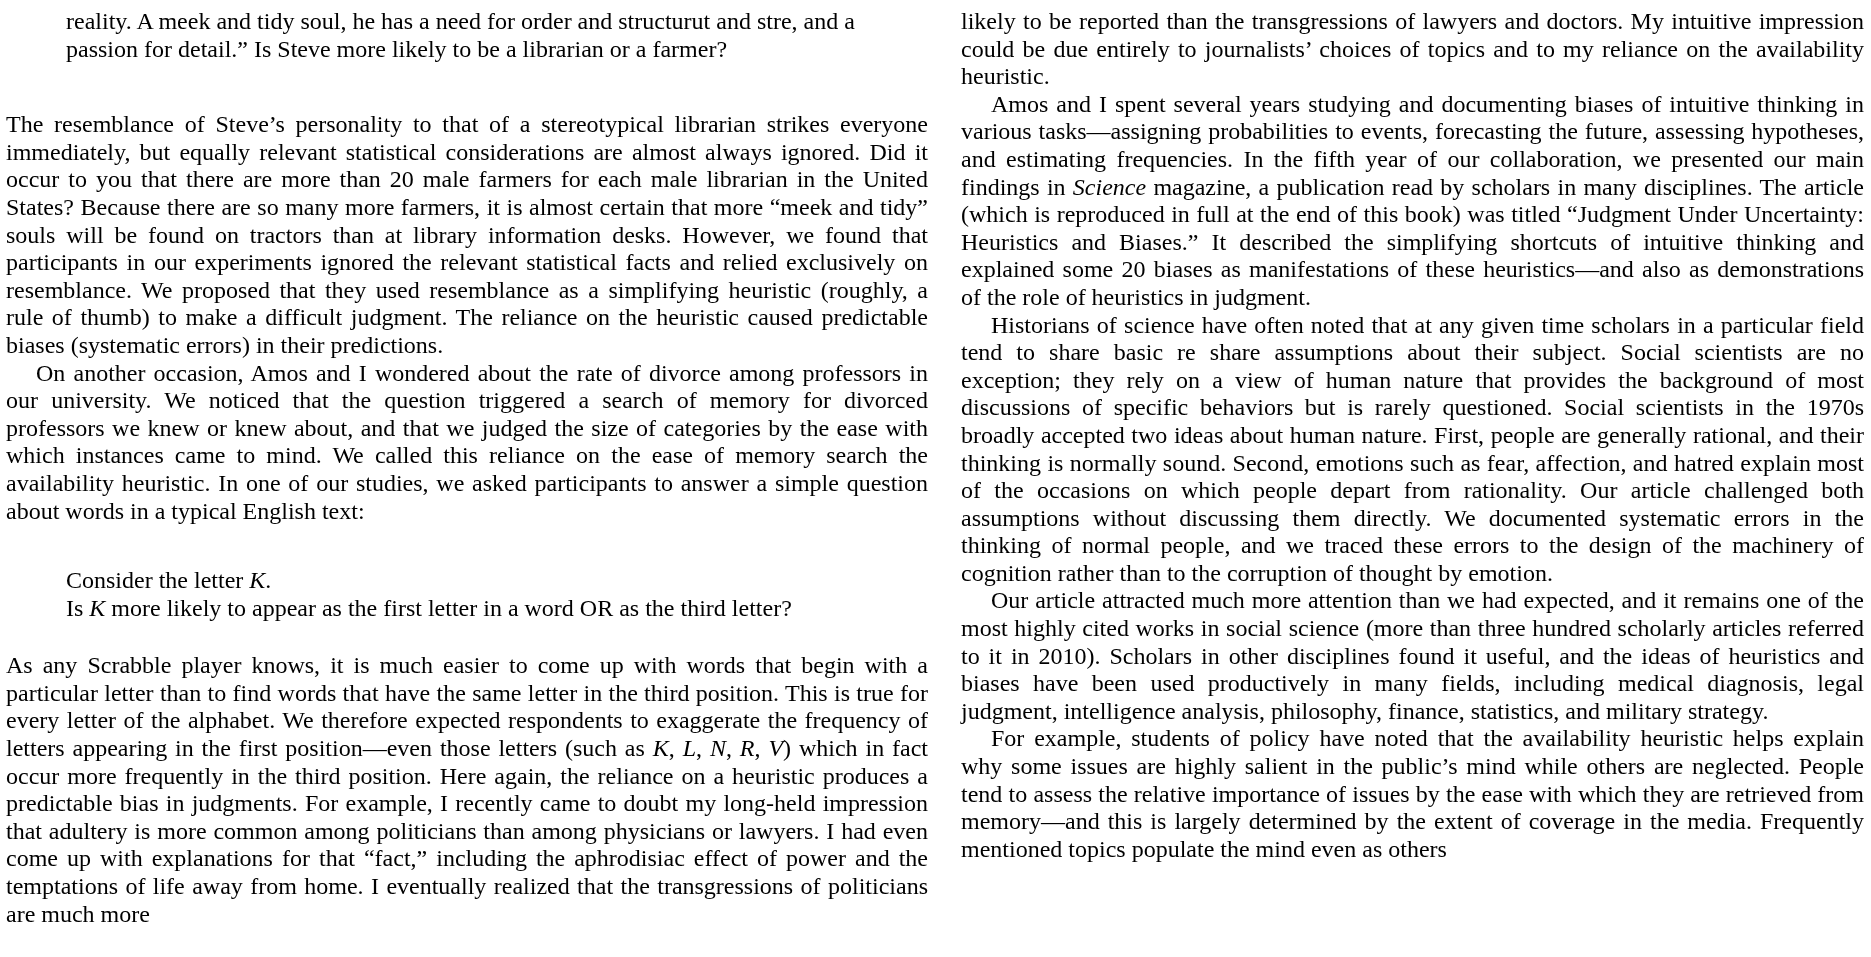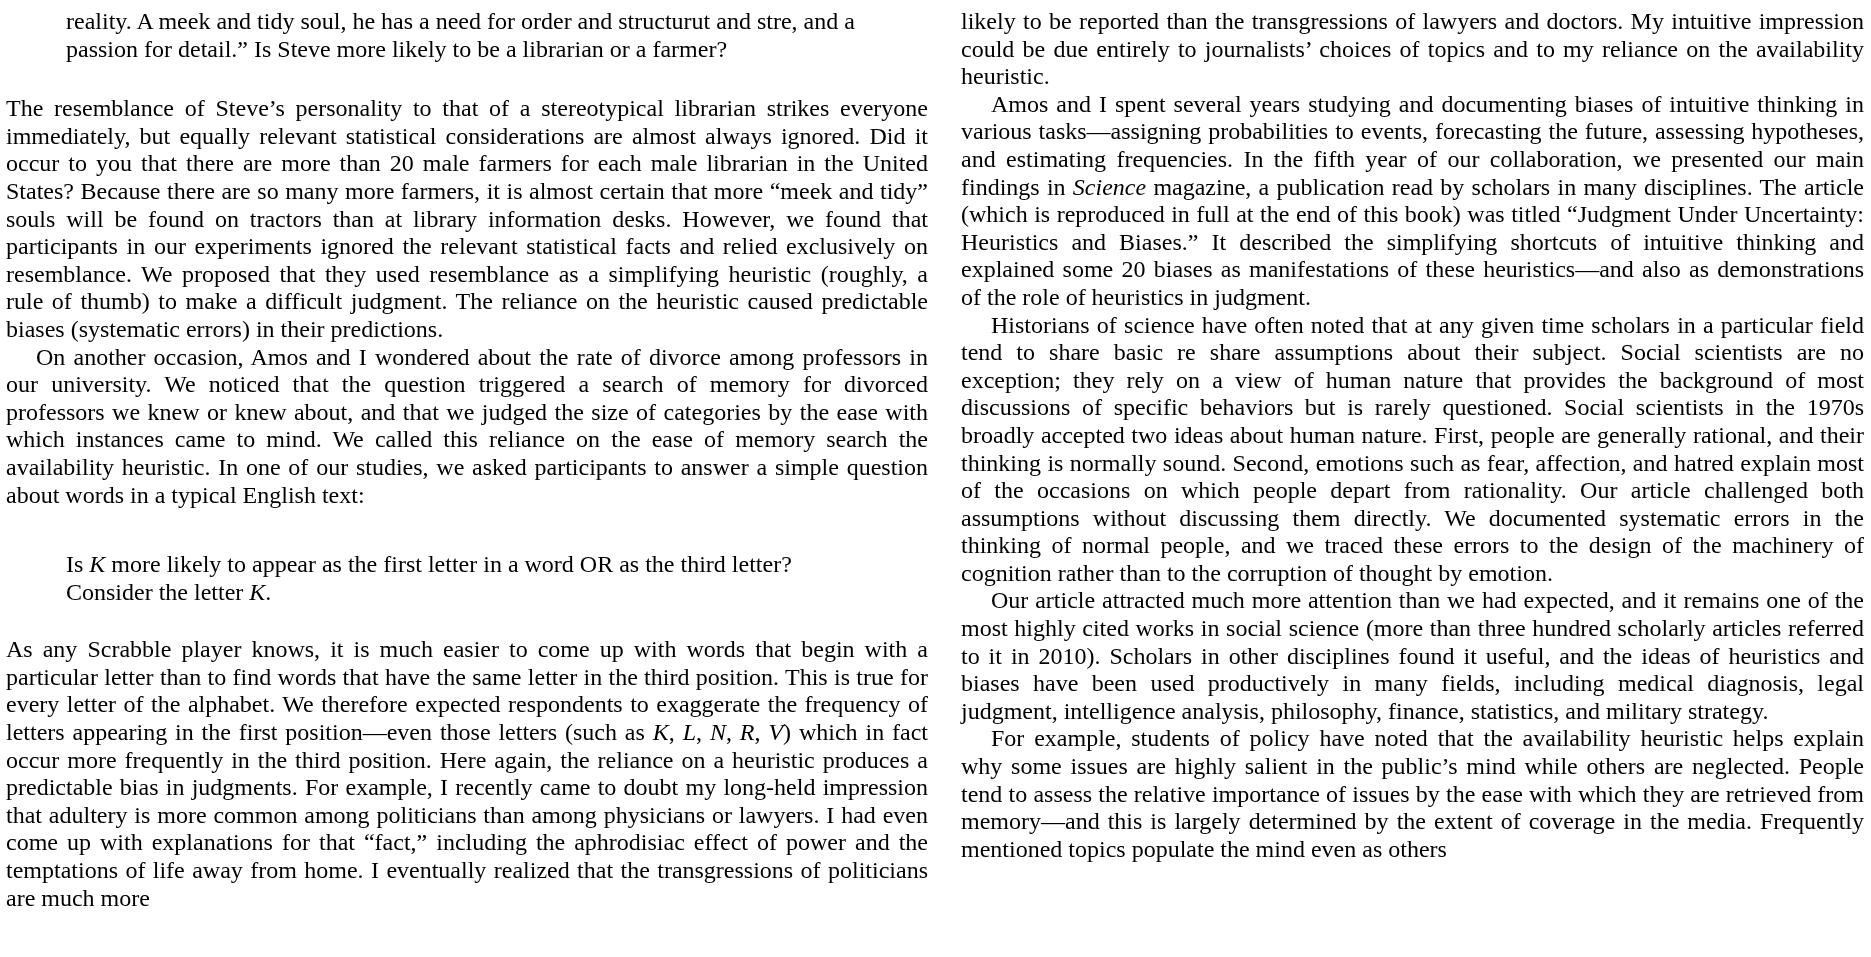--- a/index.html
+++ b/index.html
@@ -26,38 +26,38 @@
   p.body-para {
     margin: 0;
     text-align: justify;
   }
   p.indent { text-indent: 30px; }
   .quote {
     margin-left: 60px;
     margin-right: 18px;
     text-align: left;
   }
-  .quote-steve { margin-top: 0; margin-bottom: 32px; }
+  .quote-steve { margin-top: 0; margin-bottom: 48px; }
   .quote-k     { margin-top: 42px; margin-bottom: 30px; margin-right: 0; }
   .quote-line  { text-align: left; }
   i { font-style: italic; }
 </style>
 </head>
 <body>
 
 <div class="column column-left">
   <div class="quote quote-steve body-para"><span>reality. A meek and tidy soul, he has a need for order and structurut and stre, and a passion for detail.” Is Steve more likely to be a librarian or a farmer?</span></div>
 
   <p class="body-para"><span>The resemblance of Steve’s personality to that of a stereotypical librarian strikes everyone immediately, but equally relevant statistical considerations are almost always ignored. Did it occur to you that there are more than 20 male farmers for each male librarian in the United States? Because there are so many more farmers, it is almost certain that more “meek and tidy” souls will be found on tractors than at library information desks. However, we found that participants in our experiments ignored the relevant statistical facts and relied exclusively on resemblance. We proposed that they used resemblance as a simplifying heuristic (roughly, a rule of thumb) to make a difficult judgment. The reliance on the heuristic caused predictable biases (systematic errors) in their predictions.</span></p>
 
   <p class="body-para indent"><span>On another occasion, Amos and I wondered about the rate of divorce among professors in our university. We noticed that the question triggered a search of memory for divorced professors we knew or knew about, and that we judged the size of categories by the ease with which instances came to mind. We called this reliance on the ease of memory search the availability heuristic. In one of our studies, we asked participants to answer a simple question about words in a typical English text:</span></p>
 
   <div class="quote quote-k">
+    <div class="quote-line"><span>Consider the letter </span><i>K</i><span>.</span></div>
     <div class="quote-line"><span>Is </span><i>K</i><span> more likely to appear as the first letter in a word OR as the third letter?</span></div>
-    <div class="quote-line"><span>Consider the letter </span><i>K</i><span>.</span></div>
   </div>
 
   <p class="body-para"><span>As any Scrabble player knows, it is much easier to come up with words that begin with a particular letter than to find words that have the same letter in the third position. This is true for every letter of the alphabet. We therefore expected respondents to exaggerate the frequency of letters appearing in the first position—even those letters (such as </span><i>K</i><span>, </span><i>L</i><span>, </span><i>N</i><span>, </span><i>R</i><span>, </span><i>V</i><span>) which in fact occur more frequently in the third position. Here again, the reliance on a heuristic produces a predictable bias in judgments. For example, I recently came to doubt my long-held impression that adultery is more common among politicians than among physicians or lawyers. I had even come up with explanations for that “fact,” including the aphrodisiac effect of power and the temptations of life away from home. I eventually realized that the transgressions of politicians are much more</span></p>
 </div>
 
 <div class="column column-right">
   <p class="body-para"><span>likely to be reported than the transgressions of lawyers and doctors. My intuitive impression could be due entirely to journalists’ choices of topics and to my reliance on the availability heuristic.</span></p>
 
   <p class="body-para indent"><span>Amos and I spent several years studying and documenting biases of intuitive thinking in various tasks—assigning probabilities to events, forecasting the future, assessing hypotheses, and estimating frequencies. In the fifth year of our collaboration, we presented our main findings in </span><i>Science</i><span> magazine, a publication read by scholars in many disciplines. The article (which is reproduced in full at the end of this book) was titled “Judgment Under Uncertainty: Heuristics and Biases.” It described the simplifying shortcuts of intuitive thinking and explained some 20 biases as manifestations of these heuristics—and also as demonstrations of the role of heuristics in judgment.</span></p>
 

